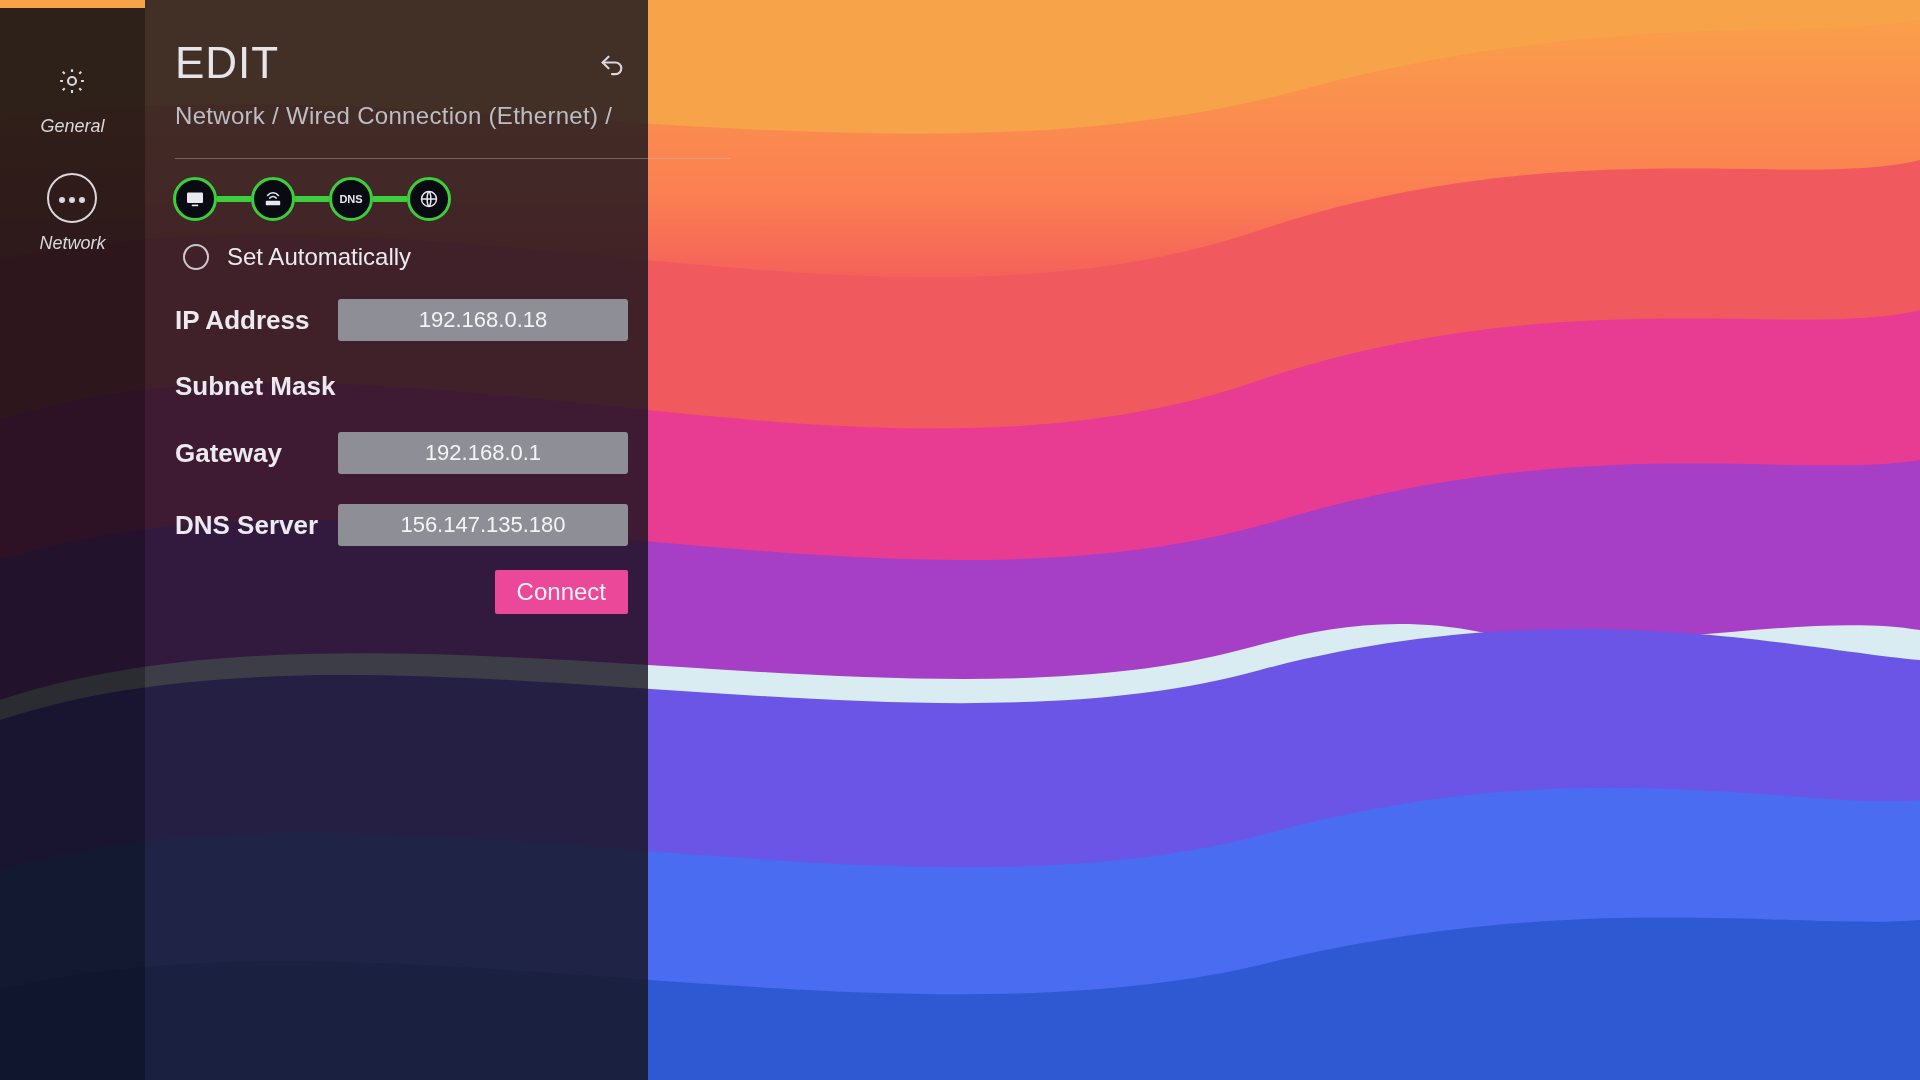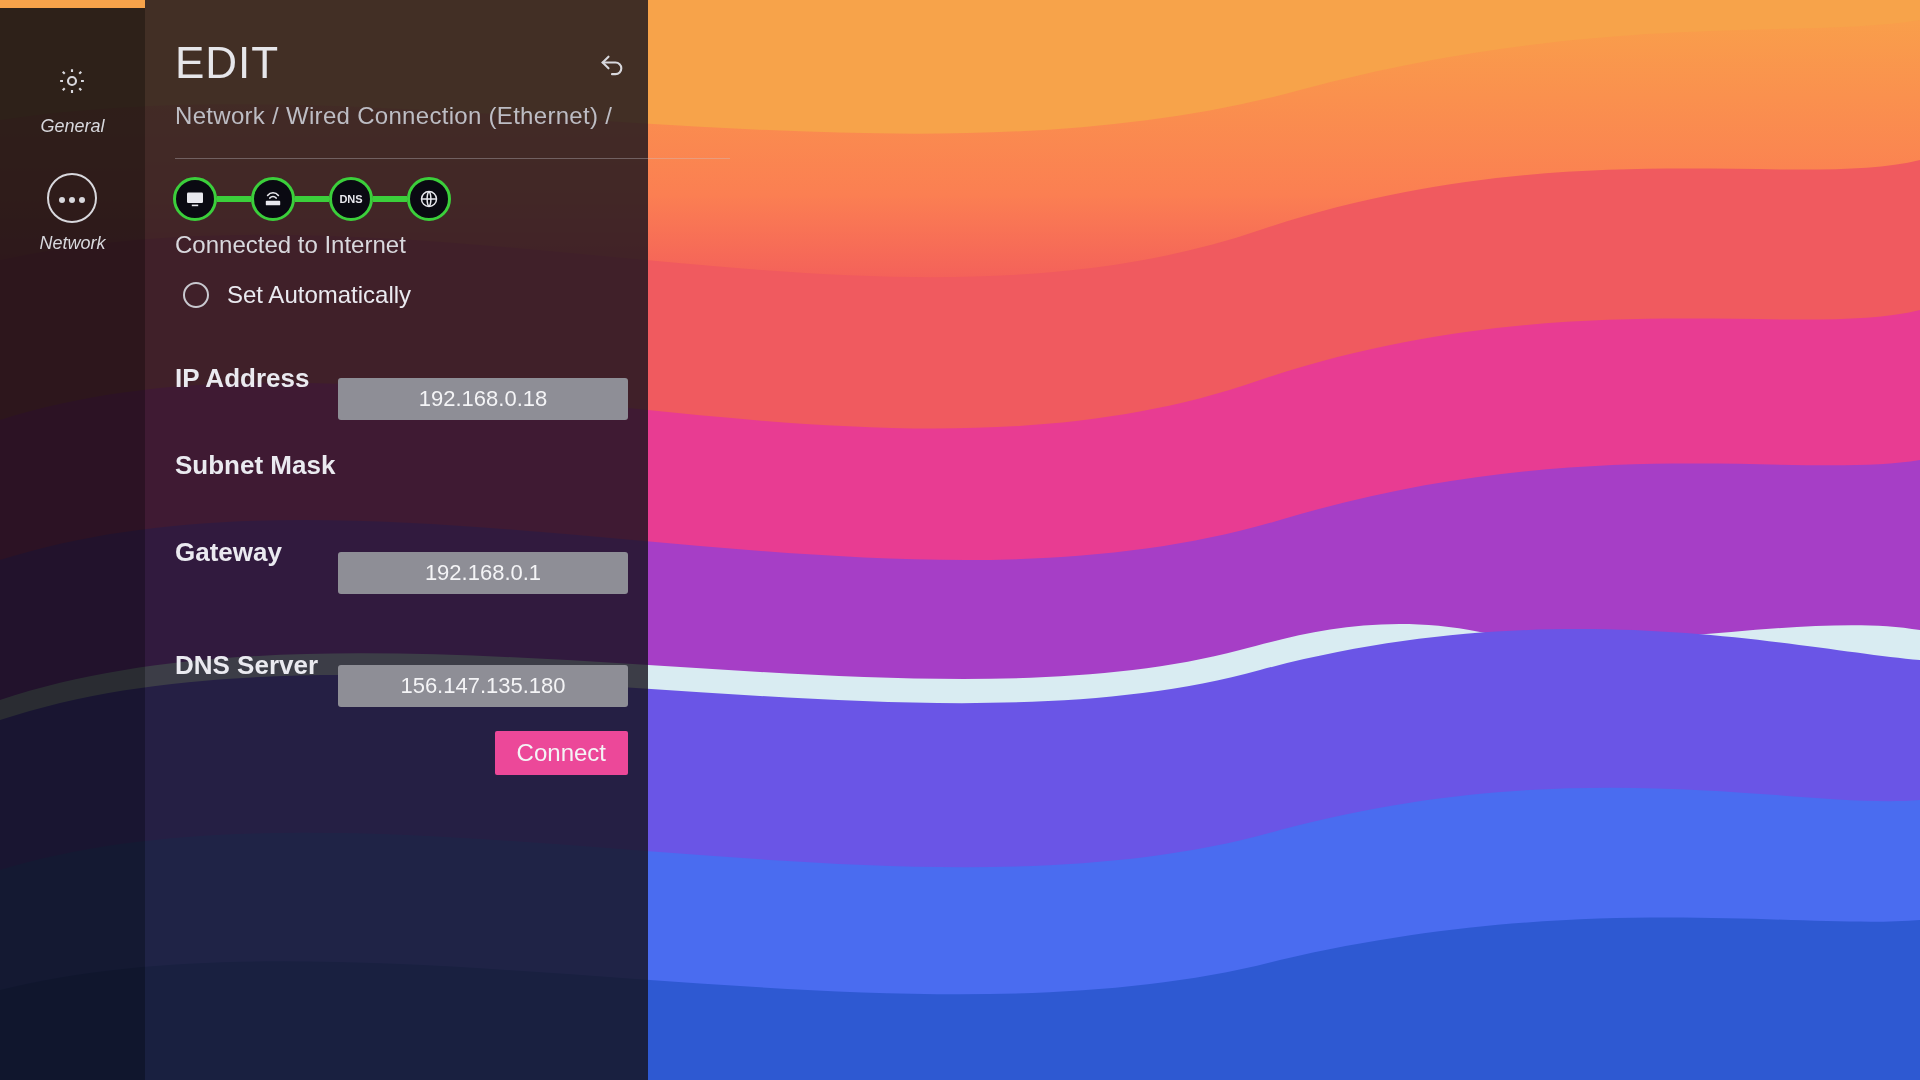--- a/index.html
+++ b/index.html
@@ -100,21 +100,20 @@
   .row {
     display:flex; align-items:center; justify-content:space-between;
     margin-bottom: 30px; padding-right: 4px;
   }
   .row .lbl { font-size:26px; font-weight:600; color:#eaeaf0; }
   .row .val {
     width: 290px; height:42px; line-height:42px;
     background:#8e8e96; color:#f4f4f6;
     font-size:22px; font-weight:500; text-align:center;
     border-radius:3px;
-    margin-top:41px;
   }
   .connect-wrap { display:flex; justify-content:flex-end; padding-right:4px; margin-top:-6px;}
   .connect-btn {
     padding: 8px 22px;
     background:#ec4899; color:#f4f4f6;
     font-size:24px; font-weight:500;
     border:0; border-radius:2px;
     cursor:pointer;
   }
 </style>
@@ -187,21 +186,20 @@
     <div class="link"></div>
     <div class="node">DNS</div>
     <div class="link"></div>
     <div class="node">
       <svg width="20" height="20" viewBox="0 0 24 24" fill="none" stroke="#e8e8ee" stroke-width="1.8">
         <circle cx="12" cy="12" r="9"></circle>
           <path d="M3 12h18M12 3c3 3 3 15 0 18M12 3c-3 3-3 15 0 18"></path>
       </svg>
     </div>
   </div>
-  <div class="status-text">Connected to Internet</div>
 
   <div class="auto-row">
     <div class="radio"></div>
     <div class="lbl">Set Automatically</div>
   </div>
 
   <div class="form">
     <div class="row">
       <div class="lbl">IP Address</div>
       <div class="val">192.168.0.18</div>

